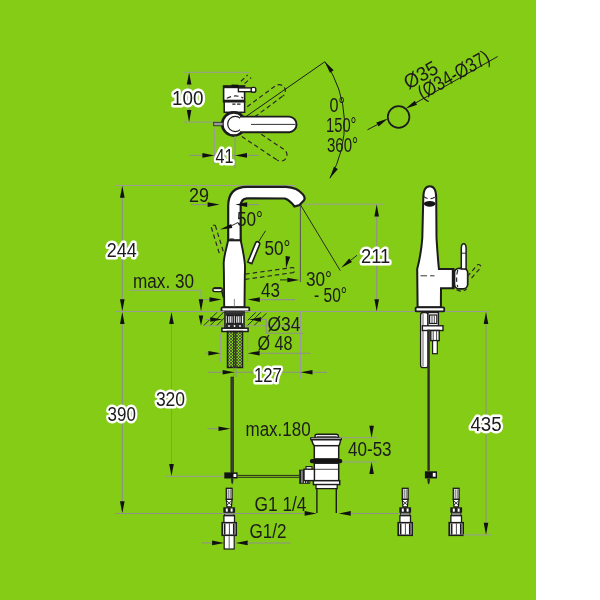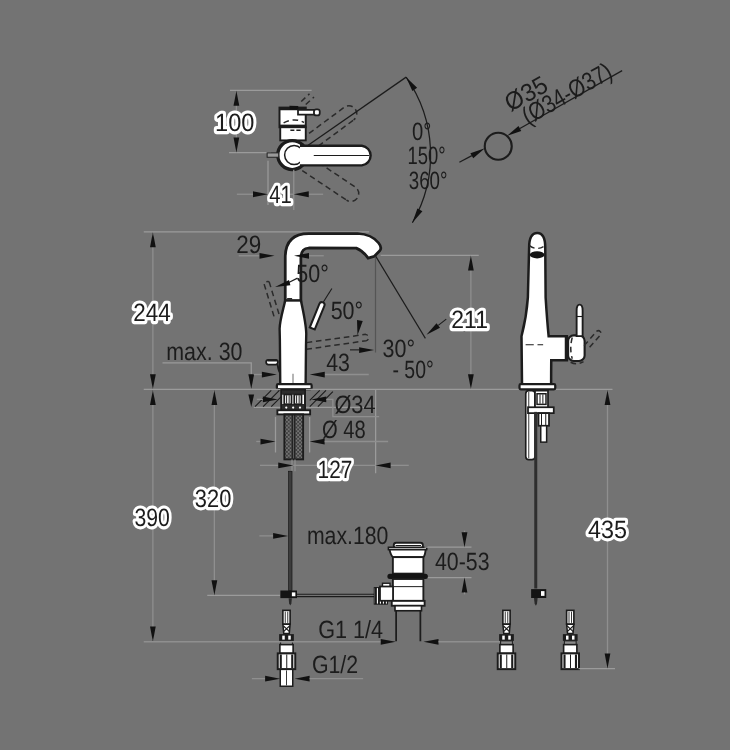--- a/index.html
+++ b/index.html
@@ -1,16 +1,16 @@
 <!DOCTYPE html>
 <html><head>
 <meta charset="utf-8">
 <style>
   html,body{margin:0;padding:0;background:#ffffff;}
-  #stage{position:relative;width:584px;height:600px;background:#737373;overflow:hidden;}
+  #stage{position:relative;width:536px;height:600px;background:#84cc16;overflow:hidden;}
   svg{display:block;}
   text{font-family:"Liberation Sans","DejaVu Sans",sans-serif;fill:#1c1c1c;font-size:20px;}
   text.halo{paint-order:stroke;stroke:#ffffff;stroke-width:5px;stroke-linejoin:round;}
   .thin{stroke:#9b9b9b;stroke-width:1;fill:none;}
   .dim{stroke:#8f8f8f;stroke-width:1.05;fill:none;}
   .arr{fill:#111111;stroke:none;}
   .ln{stroke:#1c1c1c;fill:none;}
   .lnw{stroke:#1c1c1c;fill:#ffffff;}
   .dsh{stroke:#2a2a2a;stroke-width:1.2;fill:none;stroke-dasharray:4.5 3;}
 </style>

